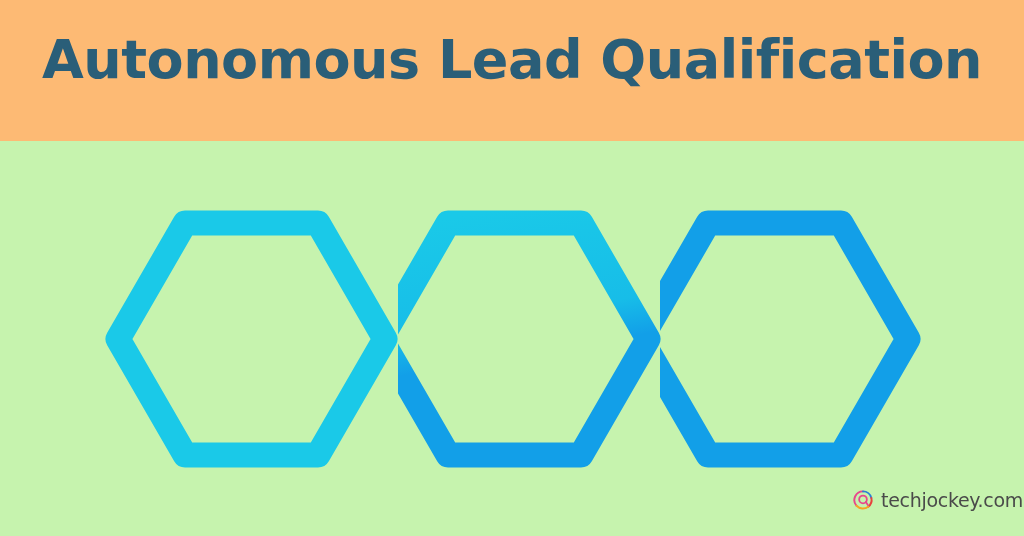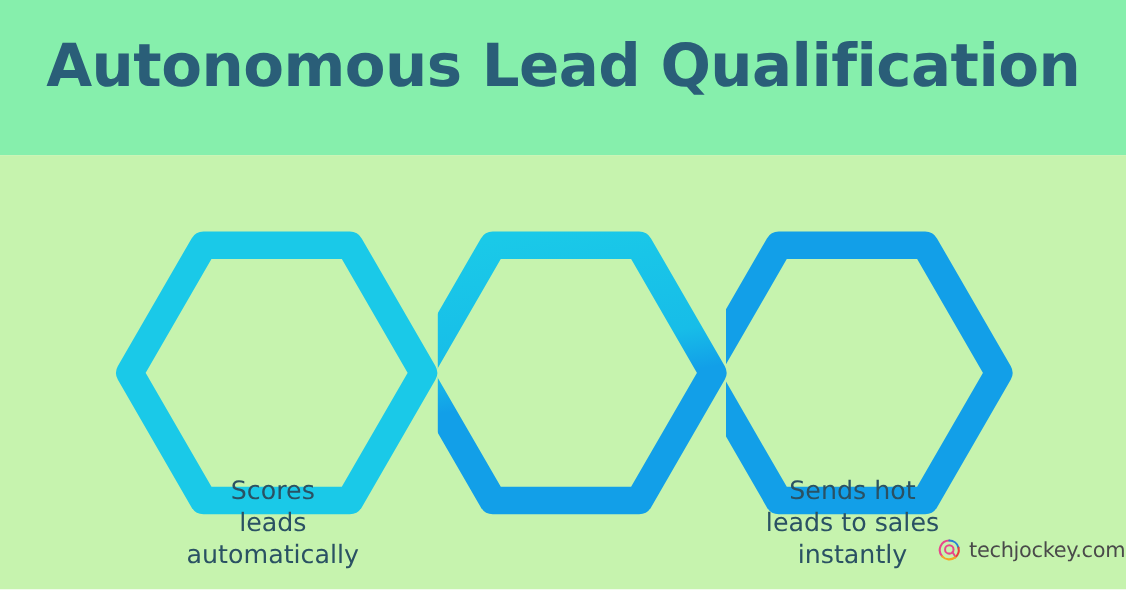--- a/index.html
+++ b/index.html
@@ -15,21 +15,21 @@
     background: #ffffff;
     font-family: "Liberation Sans", sans-serif;
   }
 
   
   #header-band {
     position: absolute;
     left: 0; top: 0;
     width: 1024px;
     height: 141px;
-    background: #86efac;
+    background: #fdba74;
   }
   #page-title {
     position: absolute;
     left: 0;
     top: 26px;
     width: 1024px;
     text-align: center;
     font-family: "DejaVu Sans", sans-serif;
     font-size: 54px;
     line-height: 68px;
@@ -138,26 +138,20 @@
 
       <g clip-path="url(#clip-hex-1)">
         <polygon points="448,82 581,82 648,198 581,314 448,314 381,198" fill="none" stroke="url(#grad-hex-1)" stroke-width="25" stroke-linejoin="round"></polygon>
       </g>
 
       <g>
         <polygon points="185,82 318,82 385,198 318,314 185,314 118,198" fill="none" stroke="url(#grad-hex-0)" stroke-width="25" stroke-linejoin="round"></polygon>
       </g>
     </svg>
 
-    <div id="hex-label-0" class="hex-label">Scores
-leads
-automatically</div>
-    <div id="hex-label-2" class="hex-label">Sends hot
-leads to sales
-instantly</div>
   </div>
 
   <div id="brand">
     <svg id="brand-icon" viewBox="0 0 24 24" xmlns="http://www.w3.org/2000/svg">
       <path d="M12 2.6a9.4 9.4 0 0 0-7 15.7" fill="none" stroke="#E8468C" stroke-width="2.1" stroke-linecap="round"></path>
       <path d="M12 2.6a9.4 9.4 0 0 1 9.1 7.1" fill="none" stroke="#2B7FD4" stroke-width="2.1" stroke-linecap="round"></path>
       <path d="M21.1 9.7a9.4 9.4 0 0 1-3.4 9.6" fill="none" stroke="#E8413C" stroke-width="2.1" stroke-linecap="round"></path>
       <path d="M5 18.3a9.4 9.4 0 0 0 12.7 1" fill="none" stroke="#F5A623" stroke-width="2.1" stroke-linecap="round"></path>
       <circle cx="12" cy="11.4" r="4.2" fill="none" stroke="#E8468C" stroke-width="2"></circle>
       <path d="M15.1 14.1 L17.3 17.4" fill="none" stroke="#E8468C" stroke-width="2" stroke-linecap="round"></path>

